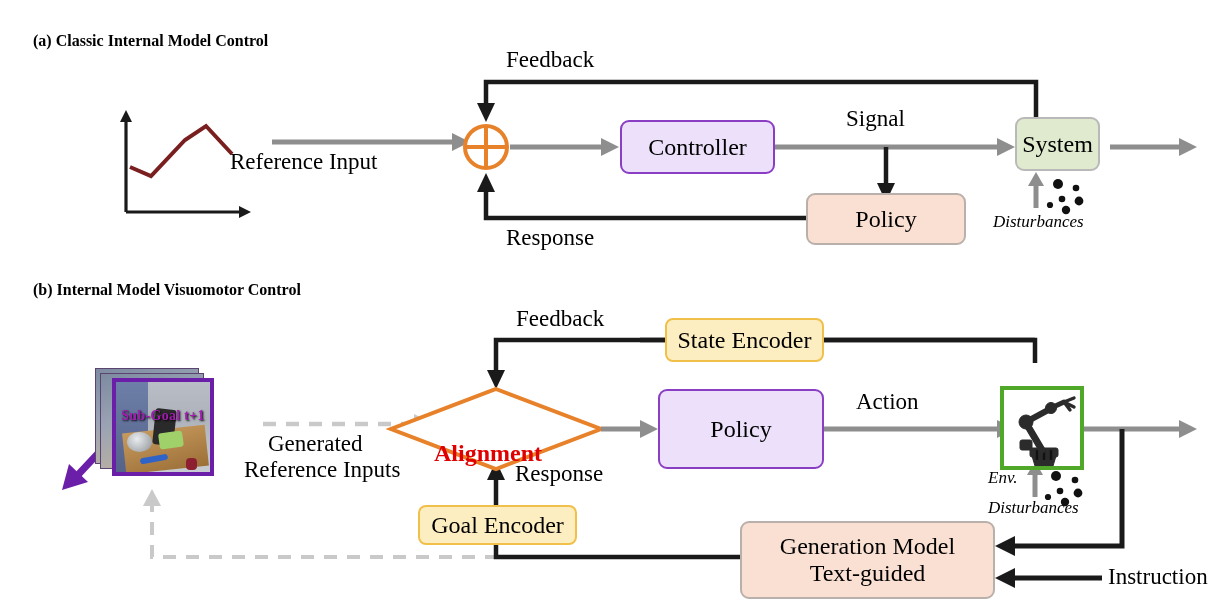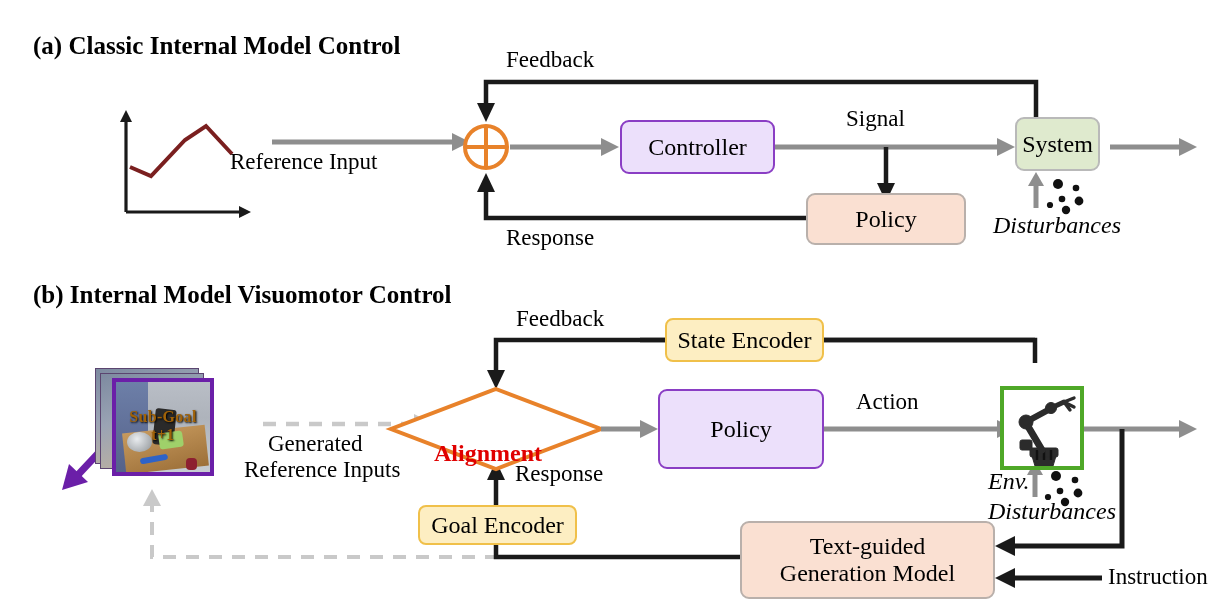--- a/index.html
+++ b/index.html
@@ -1,36 +1,36 @@
 <!DOCTYPE html>
 <html><head>
 <meta charset="utf-8">
 <style>
   html,body{margin:0;padding:0;background:#ffffff;}
   body{width:1223px;height:609px;position:relative;overflow:hidden;
        font-family:"Liberation Serif","DejaVu Serif",serif;color:#000;}
   .abs{position:absolute;}
-  .panel-title{font-weight:bold;font-size:25px;letter-spacing:0px;white-space:nowrap;}
+  .panel-title{font-weight:bold;font-size:16px;letter-spacing:0px;white-space:nowrap;}
   .lbl{font-size:23px;white-space:nowrap;line-height:1.05;}
-  .lbl-italic{font-style:italic;font-size:24px;white-space:nowrap;}
+  .lbl-italic{font-style:italic;font-size:17px;white-space:nowrap;}
   .box{box-sizing:border-box;display:flex;align-items:center;justify-content:center;
        text-align:center;font-size:24px;line-height:1.12;border-radius:9px;}
   .box.ctrl{background:#ece0fb;border:2.5px solid #8a3ec4;}
   .box.model{background:#fae0d2;border:2px solid #b9b0ab;}
   .box.system{background:#dfeace;border:2px solid #b9b9b9;}
   .box.enc{background:#fdeec2;border:2px solid #f0c04a;border-radius:8px;}
   .box.gen{background:#fae0d2;border:2px solid #b9b0ab;}
   svg{position:absolute;top:0;left:0;overflow:visible;}
   .subgoal-wrap{position:absolute;}
   .frame{position:absolute;box-sizing:border-box;}
   .frame-back{background:linear-gradient(160deg,#7d8aa0 0%,#9aa3b4 40%,#c9b79a 100%);
               border:1px solid #5b4570;}
   .sg-main{position:absolute;box-sizing:border-box;border:4px solid #6b1fa8;overflow:hidden;}
-  .sg-label{position:absolute;width:100%;text-align:center;color:#a16207;
-            font-weight:bold;font-size:16px;text-shadow:1px 1px 2px #000;letter-spacing:.3px;}
+  .sg-label{position:absolute;width:100%;text-align:center;color:#a21caf;
+            font-weight:bold;font-size:14px;text-shadow:1px 1px 2px #000;letter-spacing:.3px;}
   .robotbox{box-sizing:border-box;border:4px solid #4fa828;background:#ffffff;
             position:absolute;overflow:hidden;}
   .alg-text{position:absolute;color:#e00000;font-weight:bold;font-size:24px;
             white-space:nowrap;margin-top:24px;}
 </style>
 </head>
 <body>
 
 <div class="abs panel-title" style="left:33px;top:32px;">(a) Classic Internal Model Control</div>
 
@@ -227,22 +227,22 @@
 <div class="abs lbl" style="left:1108px;top:565px;">Instruction</div>
 
 <div class="abs box enc" style="left:665px;top:318px;width:159px;height:44px;">State Encoder</div>
 <div class="abs box enc" style="left:418px;top:505px;width:159px;height:40px;">Goal Encoder</div>
 
 <div class="abs box ctrl" style="left:658px;top:389px;width:166px;height:80px;flex-direction:column;">
   <span>Policy</span>
 </div>
 
 <div class="abs box gen" style="left:740px;top:521px;width:255px;height:78px;flex-direction:column;">
+  <span>Generation Model</span>
   <span>Text-guided</span>
-  <span>Generation Model</span>
 </div>
 
 <div class="robotbox" style="left:1000px;top:386px;width:84px;height:84px;">
   <svg viewBox="0 0 84 84" width="84" height="84" style="position:absolute;left:0;top:0;">
     <g fill="#2b2b2b" stroke="#2b2b2b">
       <path d="M28,66 L52,66 L49,76 L31,76 Z" stroke-width="1"></path>
       <rect x="26" y="58" width="28" height="9" rx="2"></rect>
       <path d="M33,60 L33,70 M40,60 L40,70 M47,60 L47,70" stroke="#111" stroke-width="2.4"></path>
       <path d="M38,60 L22,33" stroke-width="7" stroke-linecap="round" fill="none"></path>
       <circle cx="22" cy="32" r="7"></circle>

